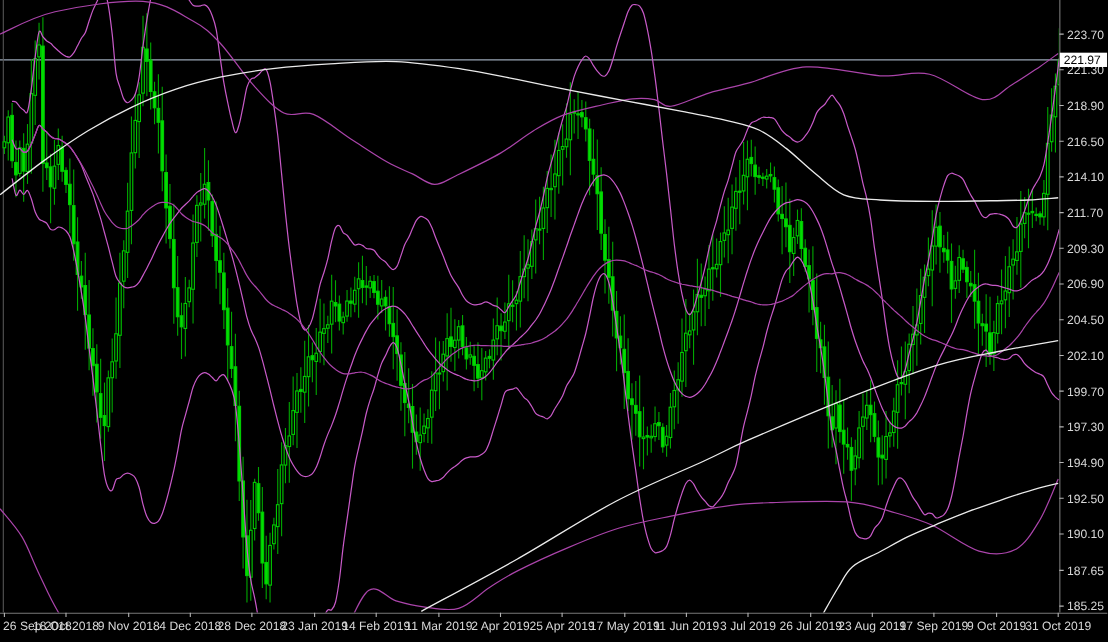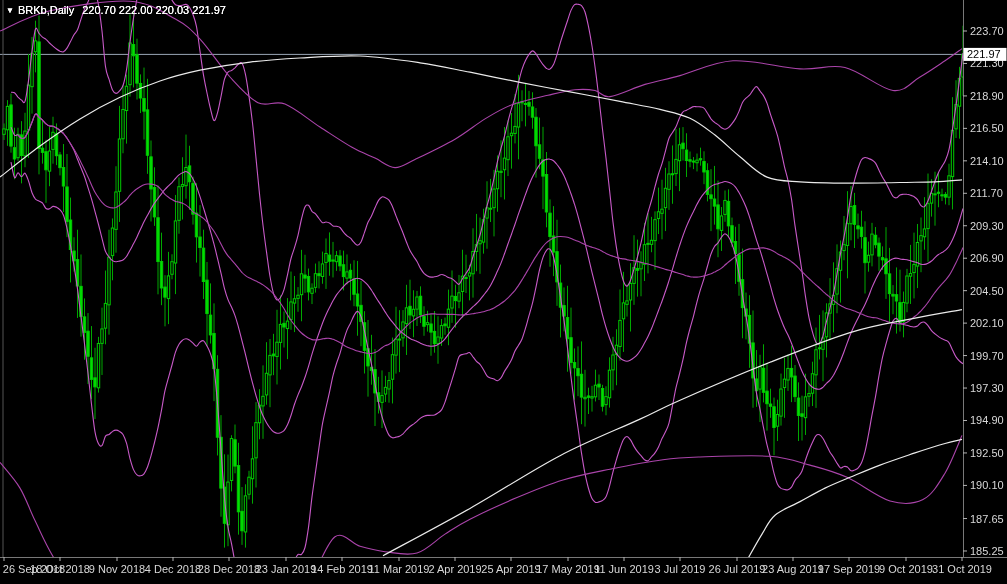--- a/index.html
+++ b/index.html
@@ -661,14 +661,13 @@
         <line x1="793" y1="557" x2="793" y2="561" stroke="#b4b4b4" stroke-width="1"></line>
         <text x="793" y="573" fill="#d8d8d8" font-size="11" text-anchor="middle">23 Aug 2019</text>
         <line x1="849" y1="557" x2="849" y2="561" stroke="#b4b4b4" stroke-width="1"></line>
         <text x="849" y="573" fill="#d8d8d8" font-size="11" text-anchor="middle">17 Sep 2019</text>
         <line x1="906" y1="557" x2="906" y2="561" stroke="#b4b4b4" stroke-width="1"></line>
         <text x="906" y="573" fill="#d8d8d8" font-size="11" text-anchor="middle">9 Oct 2019</text>
         <line x1="962" y1="557" x2="962" y2="561" stroke="#b4b4b4" stroke-width="1"></line>
         <text x="962" y="573" fill="#d8d8d8" font-size="11" text-anchor="middle">31 Oct 2019</text>
       </g>
     </svg>
-  <div class="title"><span class="dd">▼</span><span class="sym">BRKb,Daily</span><span>220.70 222.00 220.03 221.97</span></div>
 </div>
 
 </body></html>

